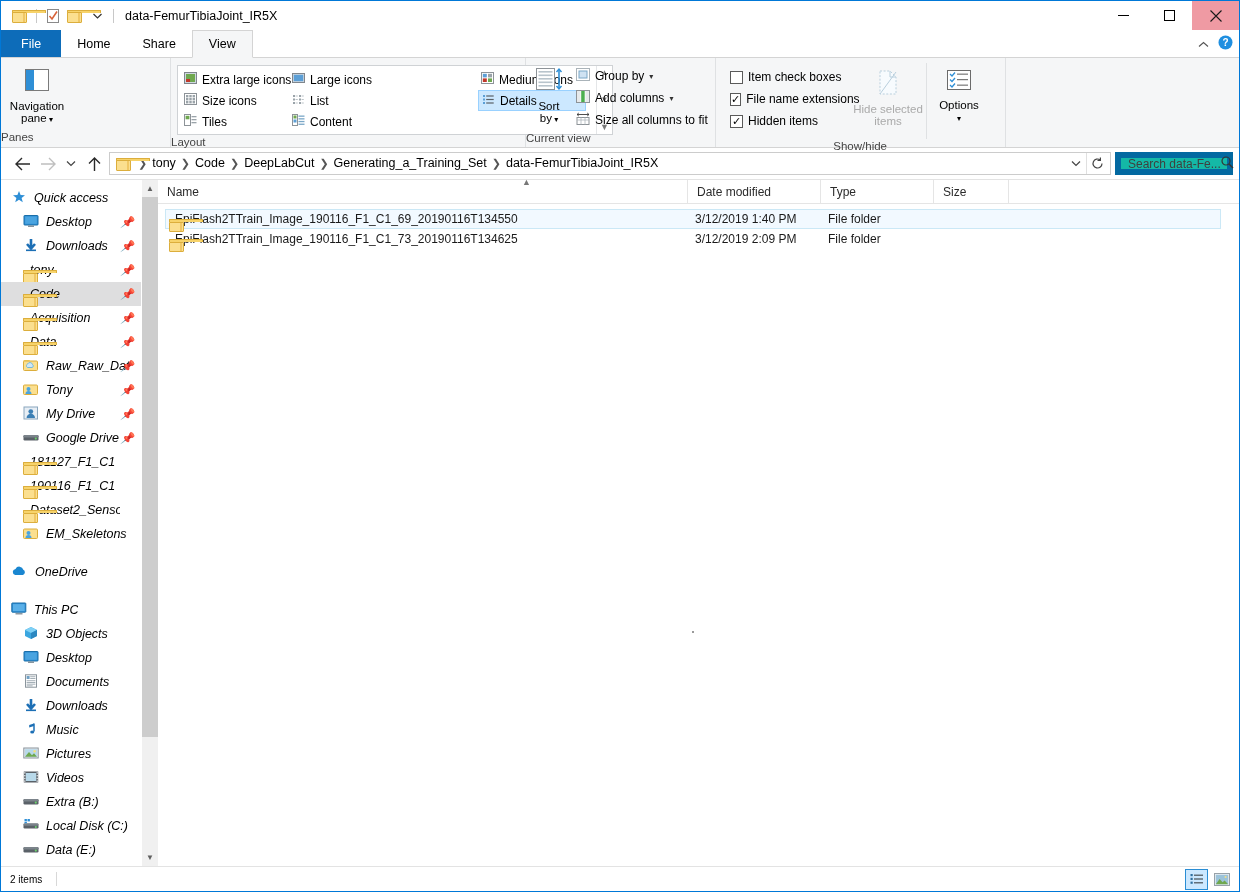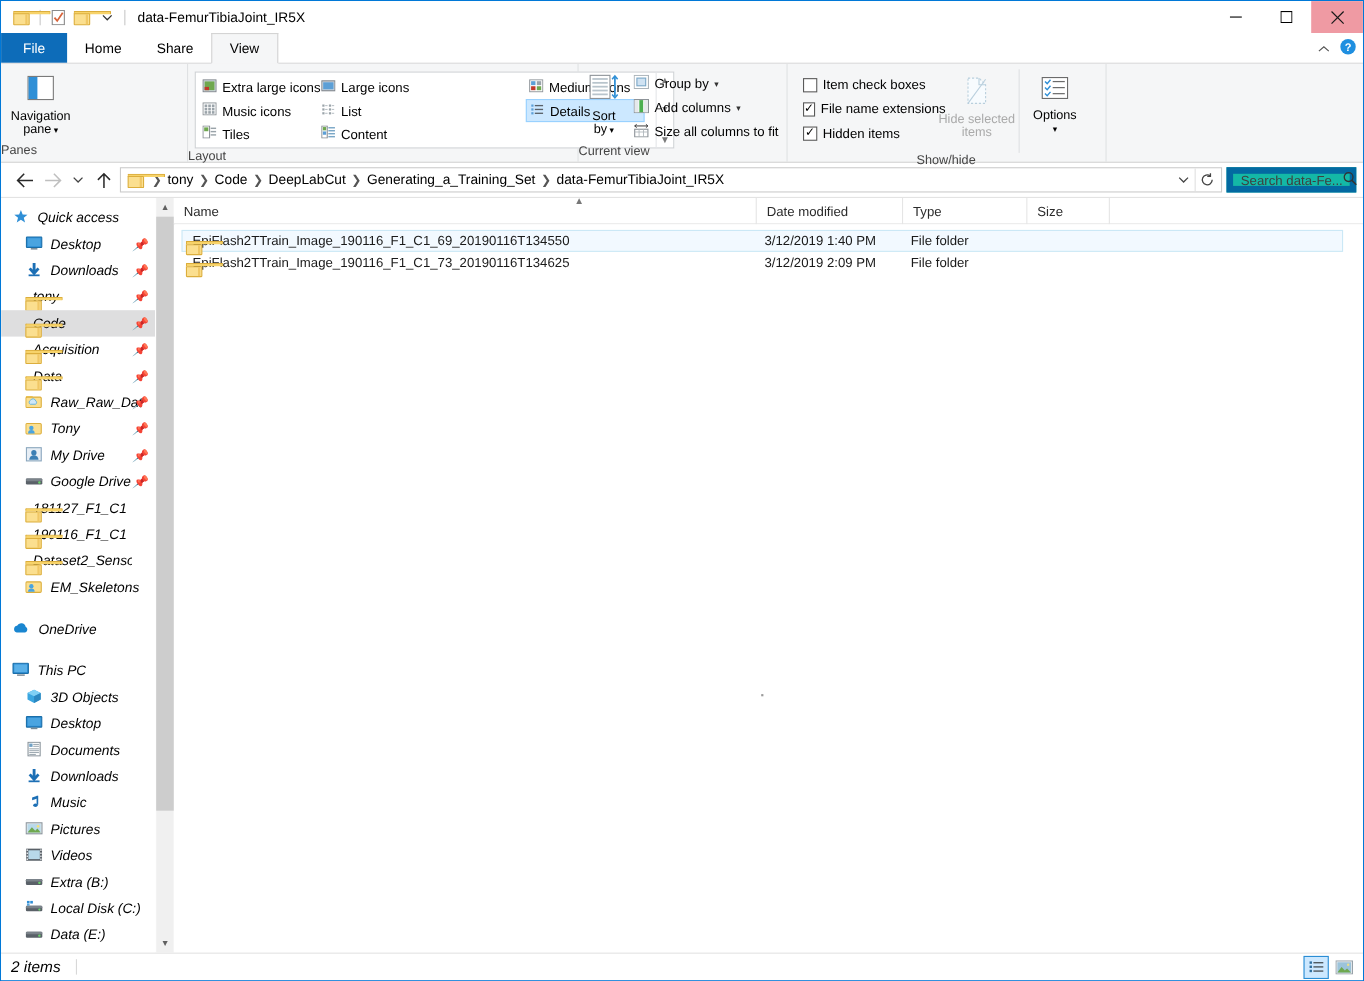--- a/index.html
+++ b/index.html
@@ -284,21 +284,21 @@
 
   
   .statusbar {
     height: 25px; min-height: 25px;
     background: #ffffff;
     border-top: 1px solid #e3e3e3;
     display: flex; align-items: center;
     padding: 0 4px 0 9px;
     position: relative;
   }
-  .status-text { font-size: 14px; color: #000; font-style: italic; }
+  .status-text { font-size: 10px; color: #000; }
   .status-sep { width: 1px; height: 14px; background: #d8d8d8; margin-left: 14px; }
   .viewbtns { position: absolute; right: 6px; display: flex; gap: 2px; align-items:center; }
   .viewbtn {
     width: 23px; height: 21px; display: flex;
     align-items: center; justify-content: center;
   }
   .viewbtn.active { background: #cce8ff; border: 1px solid #2a8dd4; }
 </style>
 </head>
 <body>
@@ -418,21 +418,21 @@
                       <rect x="8.6" y="2" width="2.4" height="2.4"></rect>
                       <rect x="2" y="5" width="2.4" height="2.4"></rect>
                       <rect x="5.3" y="5" width="2.4" height="2.4"></rect>
                       <rect x="8.6" y="5" width="2.4" height="2.4"></rect>
                       <rect x="2" y="8" width="2.4" height="2.4"></rect>
                       <rect x="5.3" y="8" width="2.4" height="2.4"></rect>
                       <rect x="8.6" y="8" width="2.4" height="2.4"></rect>
                     </g>
                   </svg>
               </span>
-              <span>Music icons</span>
+              <span>Size icons</span>
             </div>
             <div class="gitem wide">
               <span>
                 <svg width="13" height="12" viewBox="0 0 13 12">
                     <rect x="0.5" y="0.5" width="6" height="11" fill="#fff" stroke="#8d9398"></rect>
                     <rect x="1.6" y="1.8" width="3.8" height="3.5" fill="#6fa84f"></rect>
                     <g fill="#9aa3a9">
                       <rect x="7.5" y="2" width="5" height="1.3"></rect>
                       <rect x="7.5" y="5" width="5" height="1.3"></rect>
                       <rect x="7.5" y="8" width="5" height="1.3"></rect>

